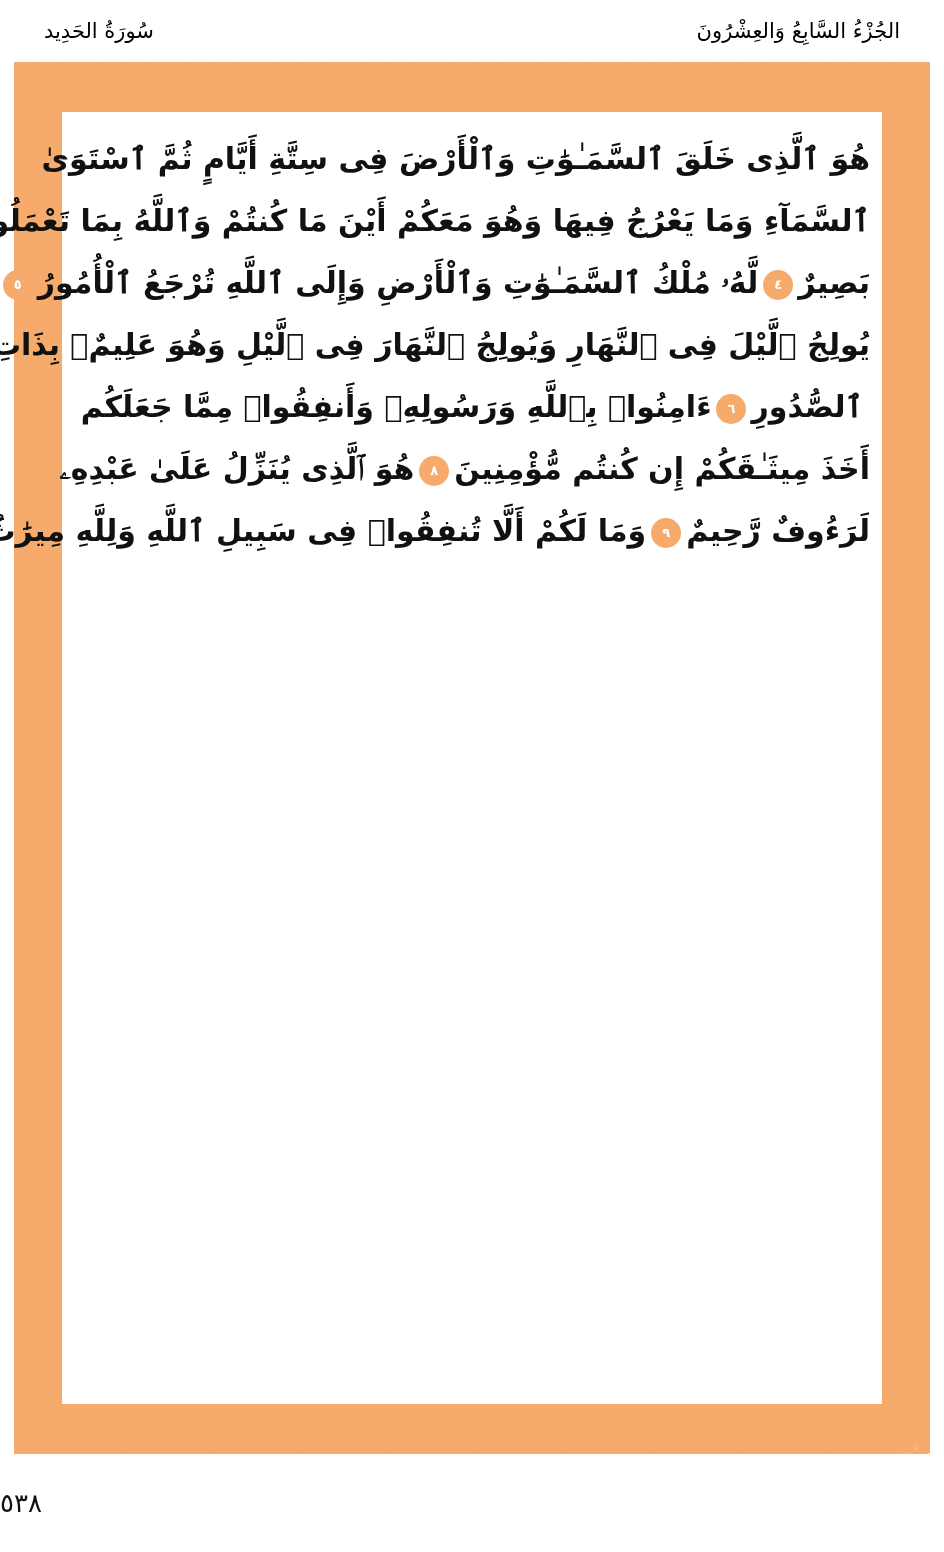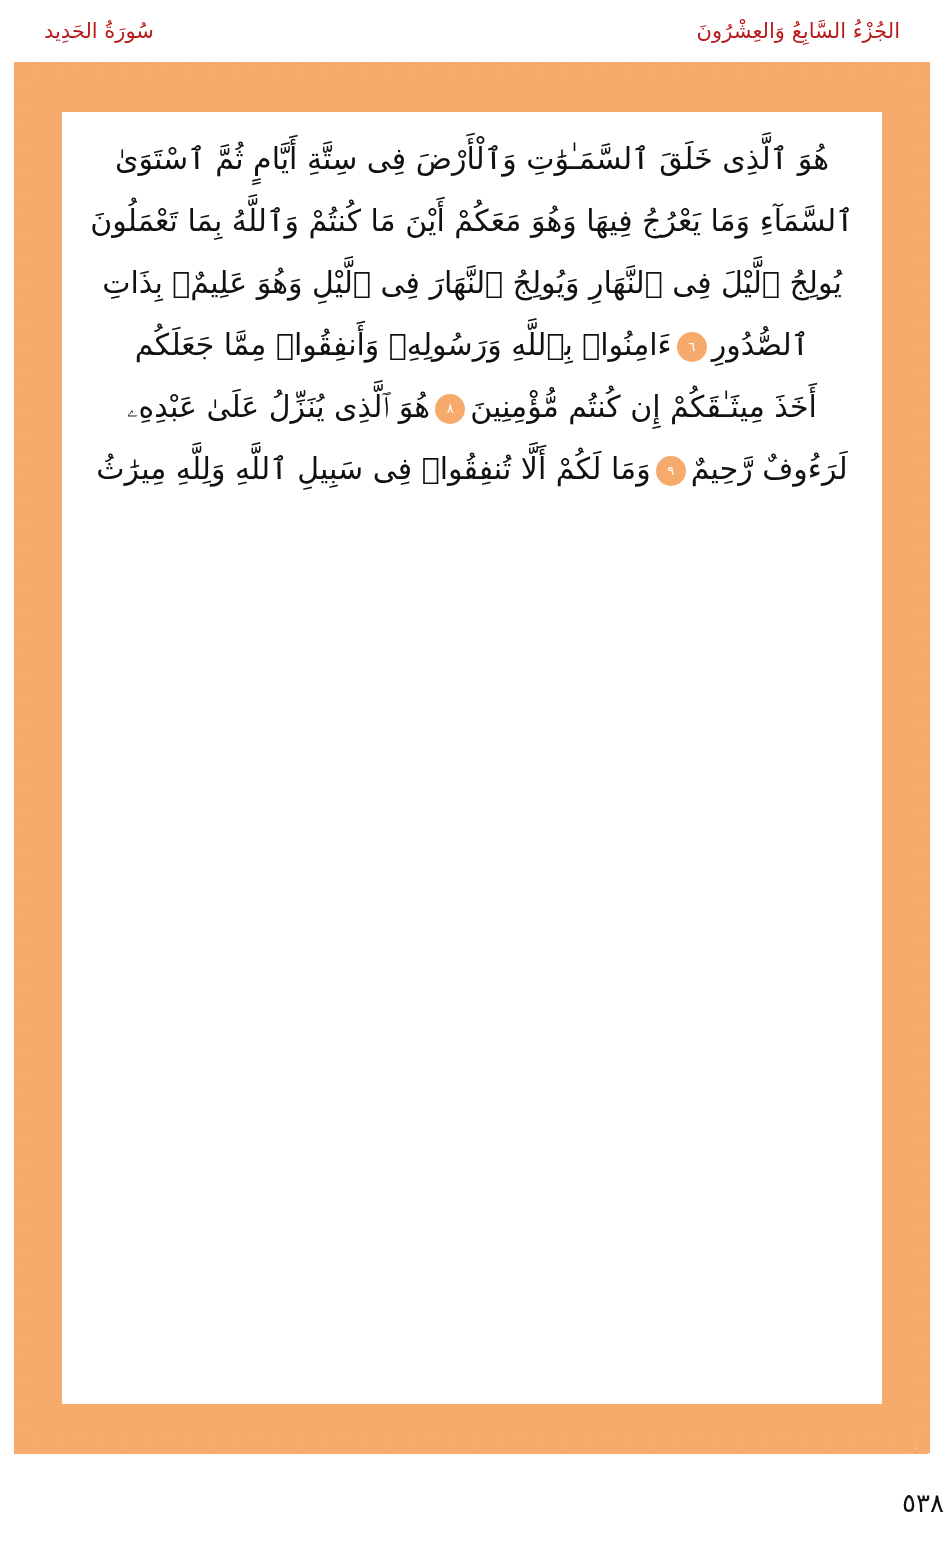--- a/index.html
+++ b/index.html
@@ -23,21 +23,21 @@
     width: 944px;
     height: 62px;
     display: flex;
     align-items: center;
     justify-content: space-between;
     padding: 0 44px;
     box-sizing: border-box;
   }
   .header-text {
     font-size: 21px;
-    color: #b91c1c;
+    color: #000000;
     font-family: "DejaVu Sans", "Liberation Sans", sans-serif;
     white-space: nowrap;
     letter-spacing: -0.5px;
   }
 
   
   .frame-outer {
     position: absolute;
     top: 62px;
     left: 14px;
@@ -95,20 +95,21 @@
   }
   .aya-line {
     display: block;
     width: 100%;
     font-size: 30px;
     line-height: 62px;
     color: #111111;
     font-family: "DejaVu Sans", "Liberation Sans", sans-serif;
     white-space: nowrap;
     letter-spacing: -0.3px;
+    font-weight: bold;
   }
 
   .aya-marker {
     display: inline-block;
     width: 30px;
     height: 30px;
     line-height: 30px;
     border-radius: 50%;
     background: #f6ab6c;
     color: #ffffff;
@@ -121,21 +122,21 @@
 
   
   .page-footer {
     position: absolute;
     bottom: 0;
     left: 0;
     width: 944px;
     height: 98px;
     display: flex;
     align-items: center;
-    justify-content: flex-start;
+    justify-content: flex-end;
   }
   .page-number {
     font-size: 26px;
     color: #111111;
     font-family: "DejaVu Sans", "Liberation Sans", sans-serif;
   }
 </style>
 </head>
 <body>
 
@@ -145,20 +146,21 @@
 </div>
 
 <div class="frame-outer"></div>
 <div class="frame-scallop"></div>
 <div class="frame-inner-white"></div>
 <div class="frame-hairline"></div>
 
 <div class="quran-body" id="quran-body">
     <div class="aya-line"><span>هُوَ ٱلَّذِى خَلَقَ ٱلسَّمَـٰوَٰتِ وَٱلْأَرْضَ فِى سِتَّةِ أَيَّامٍ ثُمَّ ٱسْتَوَىٰ</span></div>
     <div class="aya-line"><span>ٱلسَّمَآءِ وَمَا يَعْرُجُ فِيهَا وَهُوَ مَعَكُمْ أَيْنَ مَا كُنتُمْ وَٱللَّهُ بِمَا تَعْمَلُونَ</span></div>
+    <div class="aya-line"><span>بَصِيرٌ</span><span class="aya-marker">٤</span><span>لَّهُۥ مُلْكُ ٱلسَّمَـٰوَٰتِ وَٱلْأَرْضِ وَإِلَى ٱللَّهِ تُرْجَعُ ٱلْأُمُورُ</span><span class="aya-marker">٥</span></div>
     <div class="aya-line"><span>يُولِجُ ٱلَّيْلَ فِى ٱلنَّهَارِ وَيُولِجُ ٱلنَّهَارَ فِى ٱلَّيْلِ وَهُوَ عَلِيمٌۢ بِذَاتِ</span></div>
     <div class="aya-line"><span>ٱلصُّدُورِ</span><span class="aya-marker">٦</span><span>ءَامِنُوا۟ بِٱللَّهِ وَرَسُولِهِۦ وَأَنفِقُوا۟ مِمَّا جَعَلَكُم</span></div>
     <div class="aya-line"><span>أَخَذَ مِيثَـٰقَكُمْ إِن كُنتُم مُّؤْمِنِينَ</span><span class="aya-marker">٨</span><span>هُوَ ٱلَّذِى يُنَزِّلُ عَلَىٰ عَبْدِهِۦ</span></div>
     <div class="aya-line"><span>لَرَءُوفٌ رَّحِيمٌ</span><span class="aya-marker">٩</span><span>وَمَا لَكُمْ أَلَّا تُنفِقُوا۟ فِى سَبِيلِ ٱللَّهِ وَلِلَّهِ مِيرَٰثُ</span></div>
   </div>
 
 <div class="page-footer">
   <span class="page-number">٥٣٨</span>
 </div>
 

